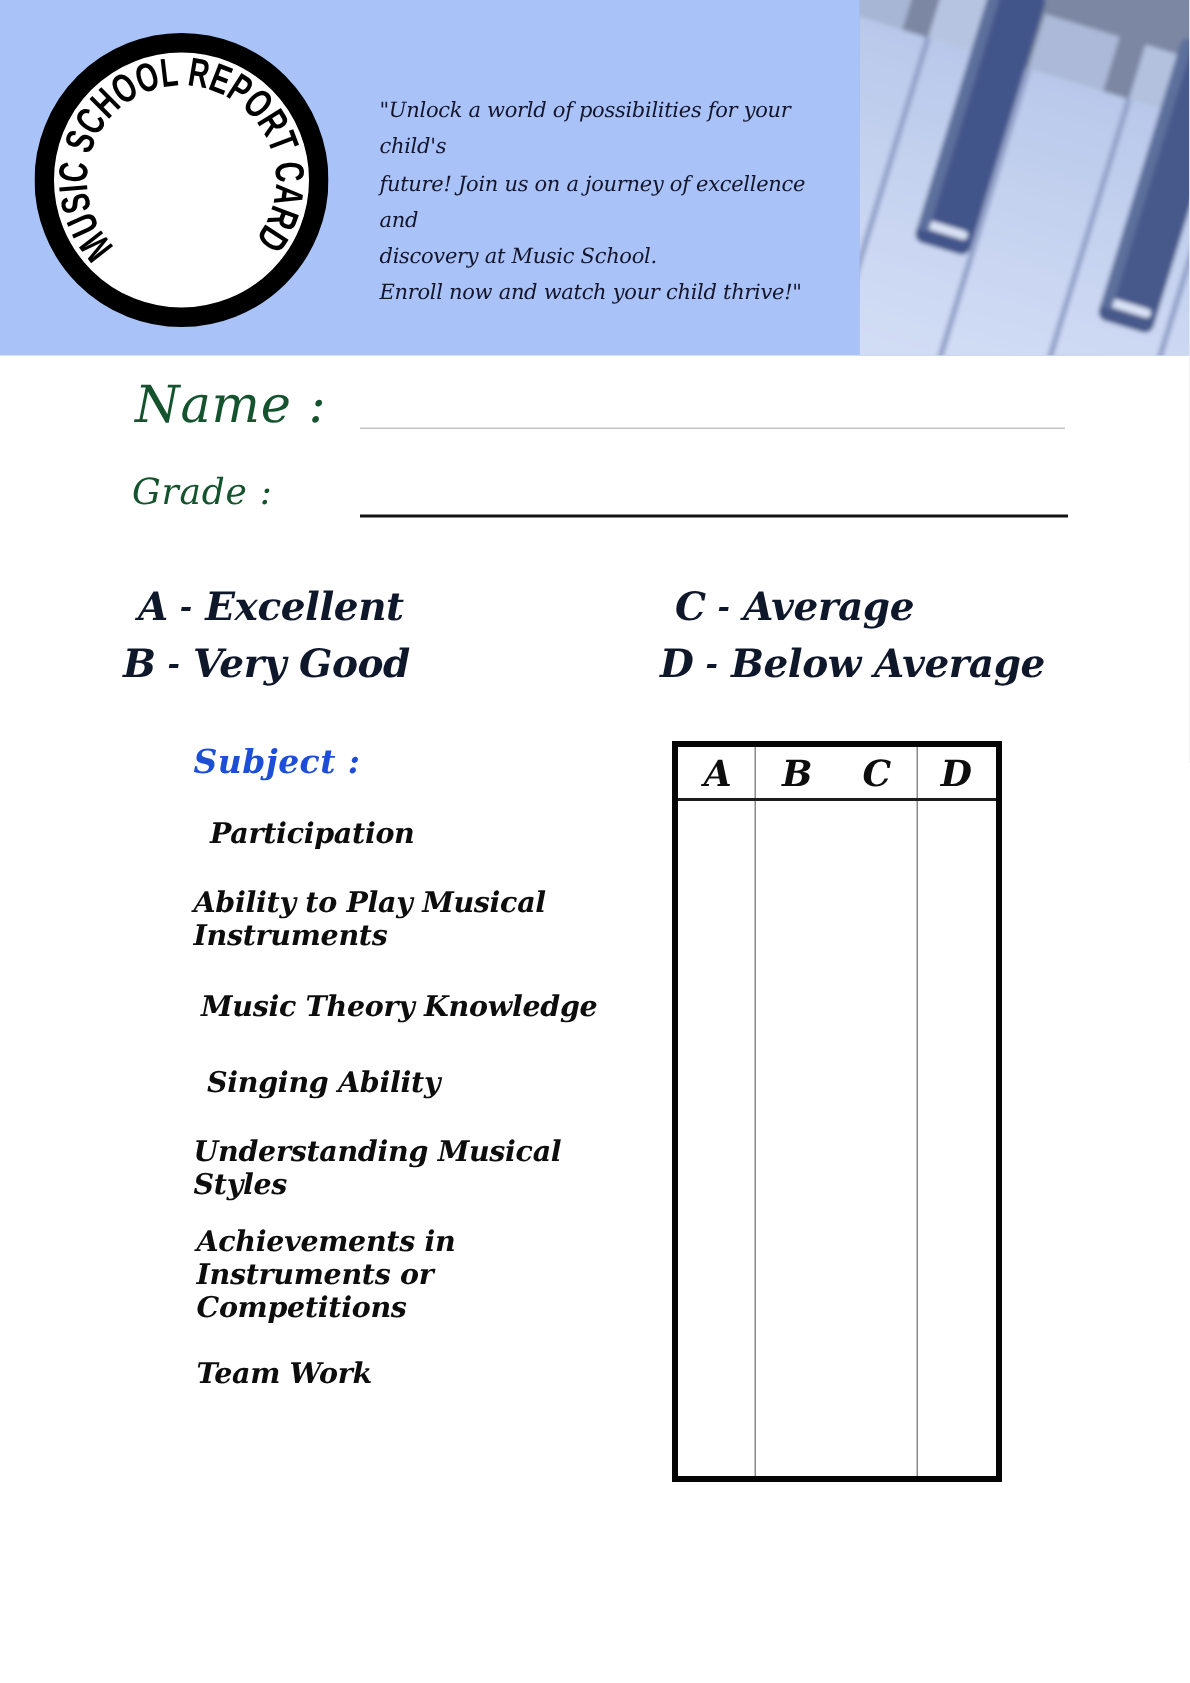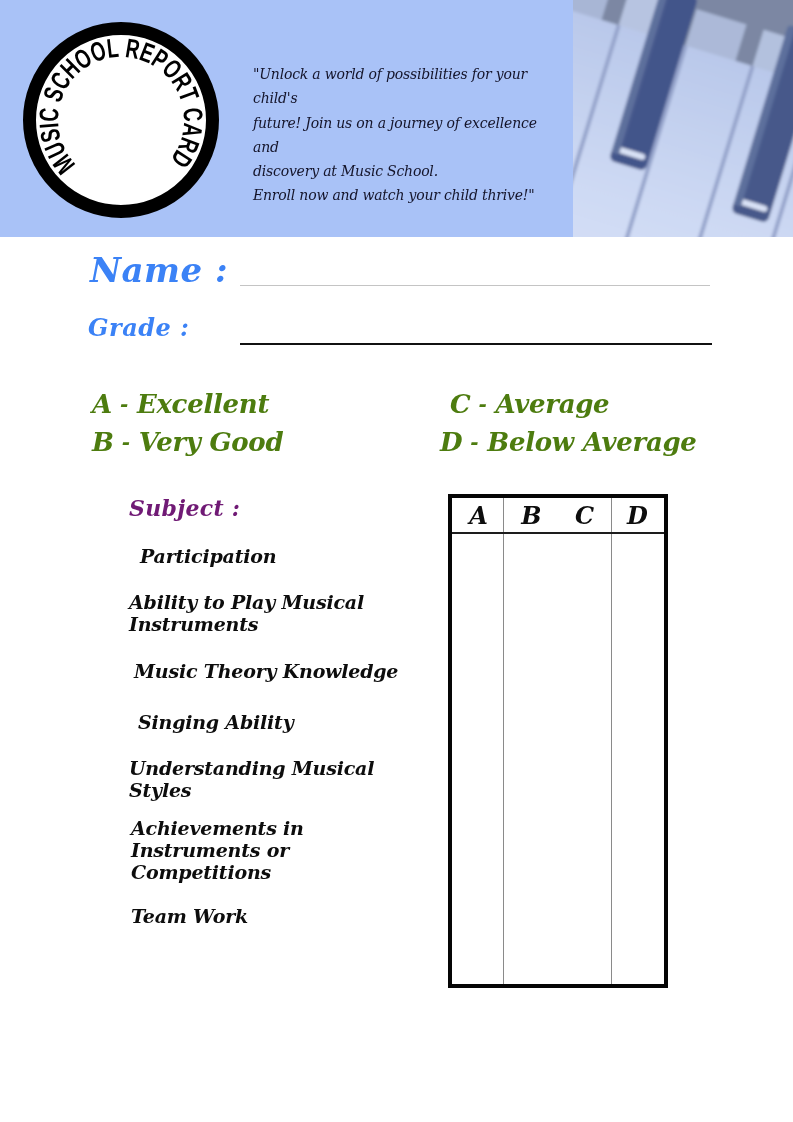--- a/index.html
+++ b/index.html
@@ -43,23 +43,23 @@
   .photo {
     position: absolute;
     left: 573px; top: 0;
     width: 220px; height: 237px;
     overflow: hidden;
   }
 
   
   .field-label {
     position: absolute;
-    font-weight: bold;
-    font-style: italic;
-    color: #3b82f6;
+    font-weight: normal;
+    font-style: italic;
+    color: #14532d;
     letter-spacing: 0.5px;
     white-space: nowrap;
   }
   .name-label  { left: 90px; top: 253px; font-size: 34px; line-height: 34px; }
   .grade-label { left: 88px; top: 311px; font-size: 24px; line-height: 34px; }
   .notes-label { left: 90px; top: 1021px; font-size: 35px; line-height: 36px; }
 
   .name-line {
     position: absolute;
     left: 240px; top: 285px;
@@ -78,43 +78,43 @@
     width: 620px; height: 50px;
   }
 
   
   .legend-item {
     position: absolute;
     font-weight: bold;
     font-style: italic;
     font-size: 26px;
     line-height: 28px;
-    color: #4d7c0f;
+    color: #0f172a;
     letter-spacing: -0.3px;
     white-space: nowrap;
   }
   .legend-a { left: 92px;  top: 390px; }
-  .legend-b { left: 92px;  top: 428px; }
+  .legend-b { left: 82px;  top: 428px; }
   .legend-c { left: 450px; top: 390px; }
   .legend-d { left: 440px; top: 428px; }
   .legend-sep { display: inline-block; margin: 0 9px 0 8px; font-size: 20px; vertical-align: 2px; }
 
   
   .subjects {
     position: absolute;
     left: 129px; top: 496px;
     width: 320px;
   }
   .subject-header {
     font-weight: bold;
     font-style: italic;
     font-size: 22px;
     line-height: 24px;
     letter-spacing: 0.3px;
-    color: #701a75;
+    color: #1d4ed8;
     margin-bottom: 25px;
   }
   .subject-item {
     font-weight: bold;
     font-style: italic;
     font-size: 19px;
     line-height: 22px;
     letter-spacing: -0.2px;
     color: #0d0d0d;
     white-space: pre-line;

